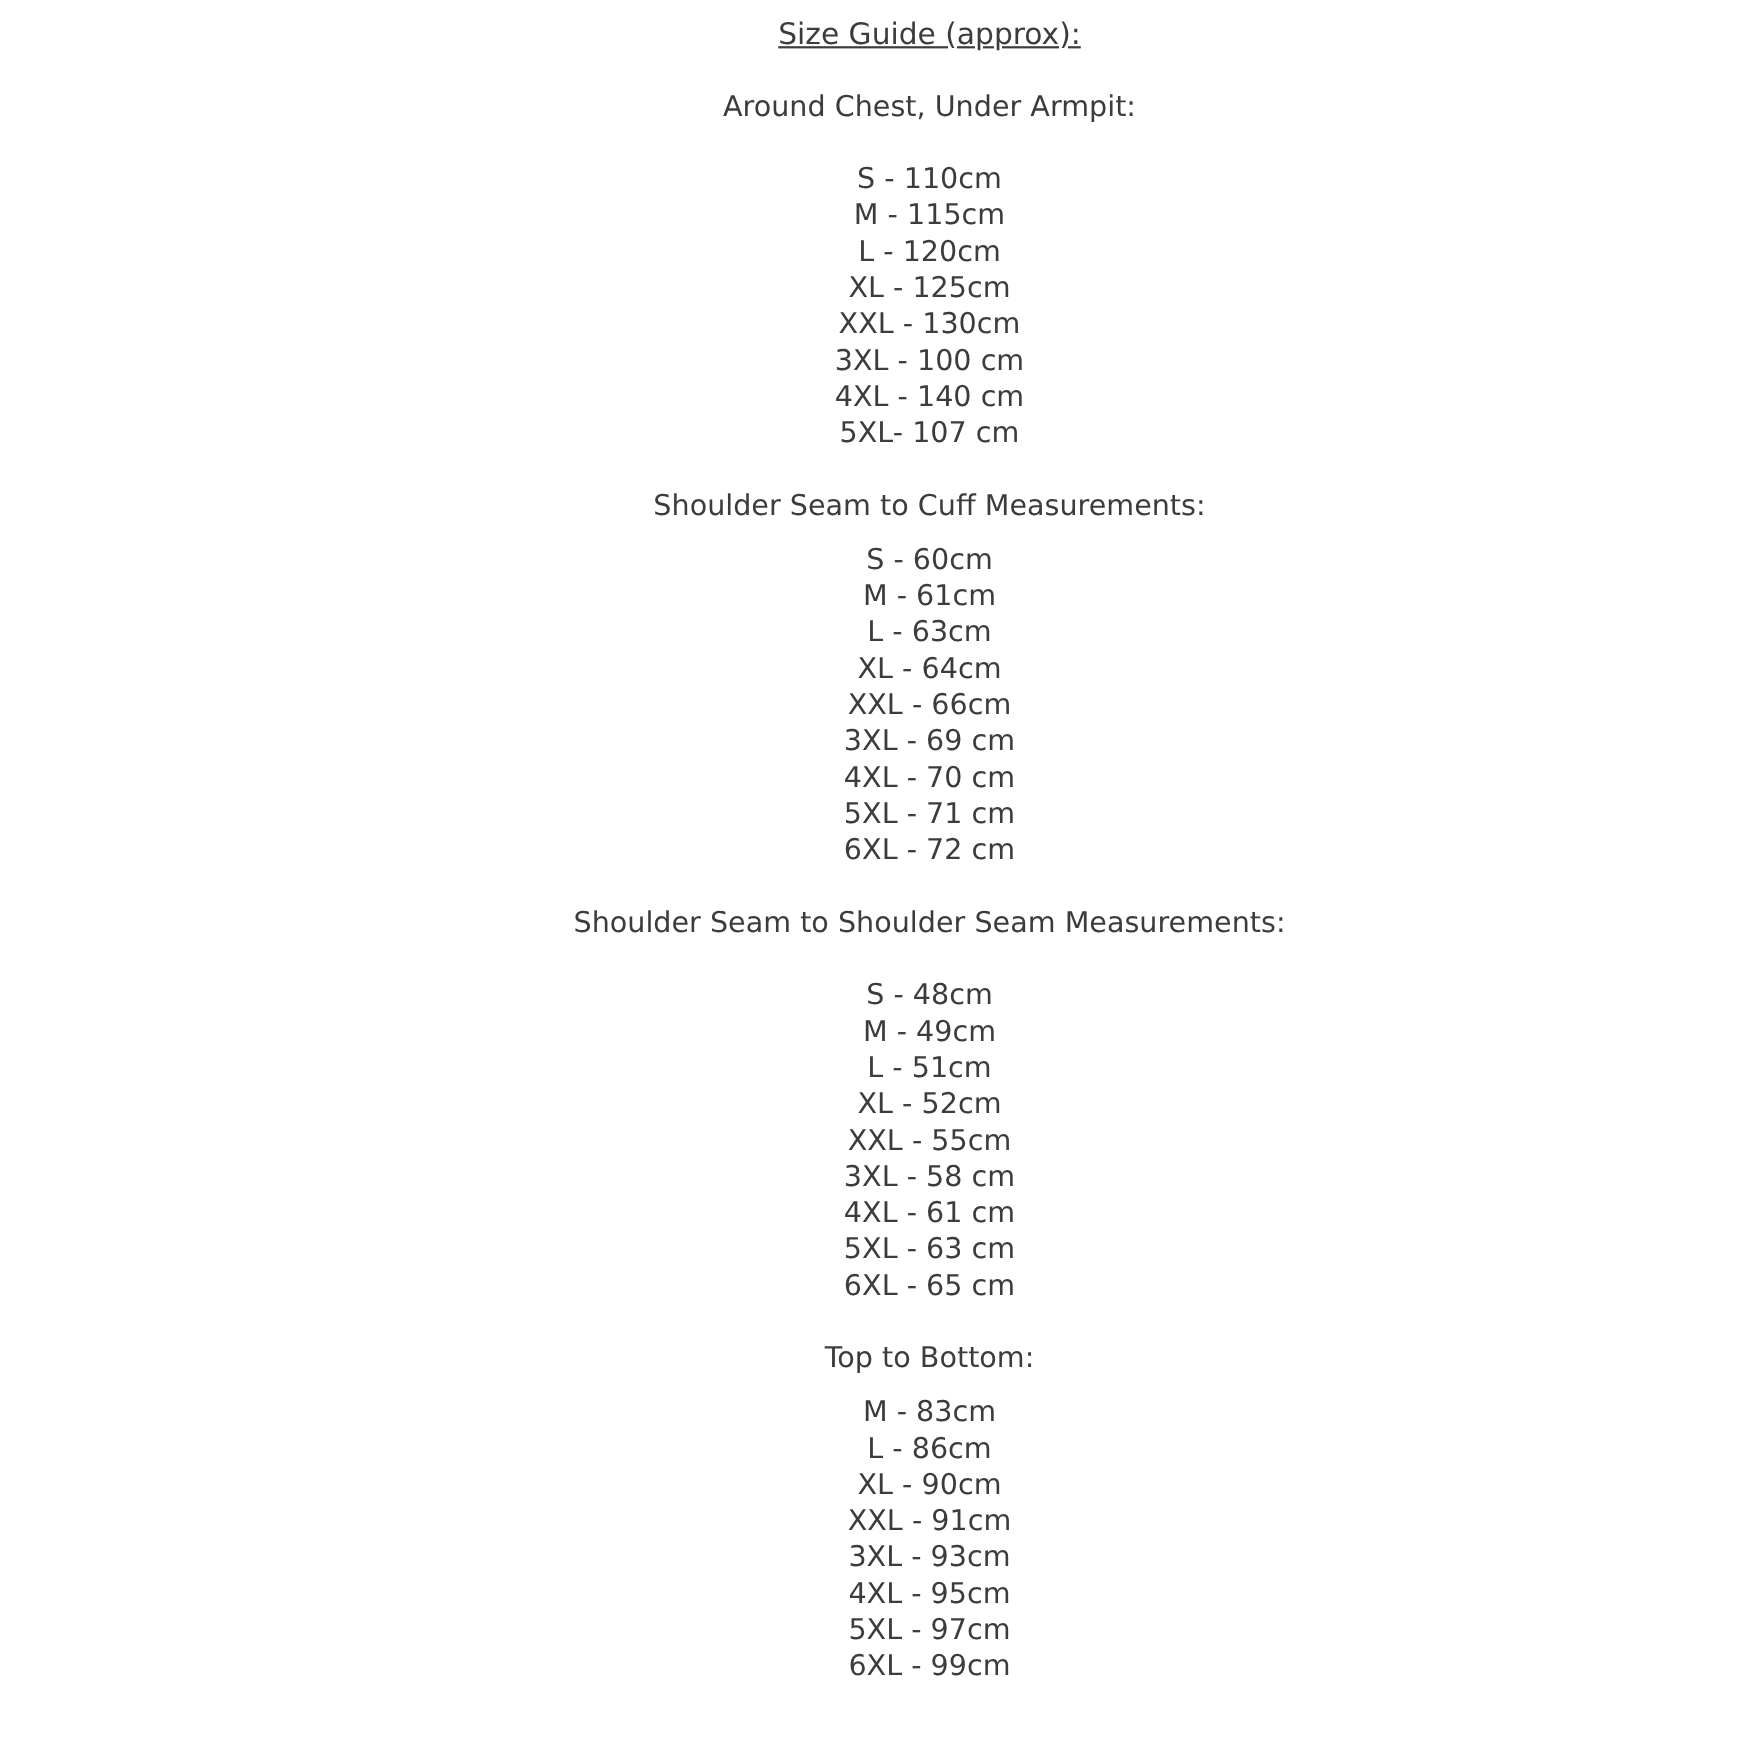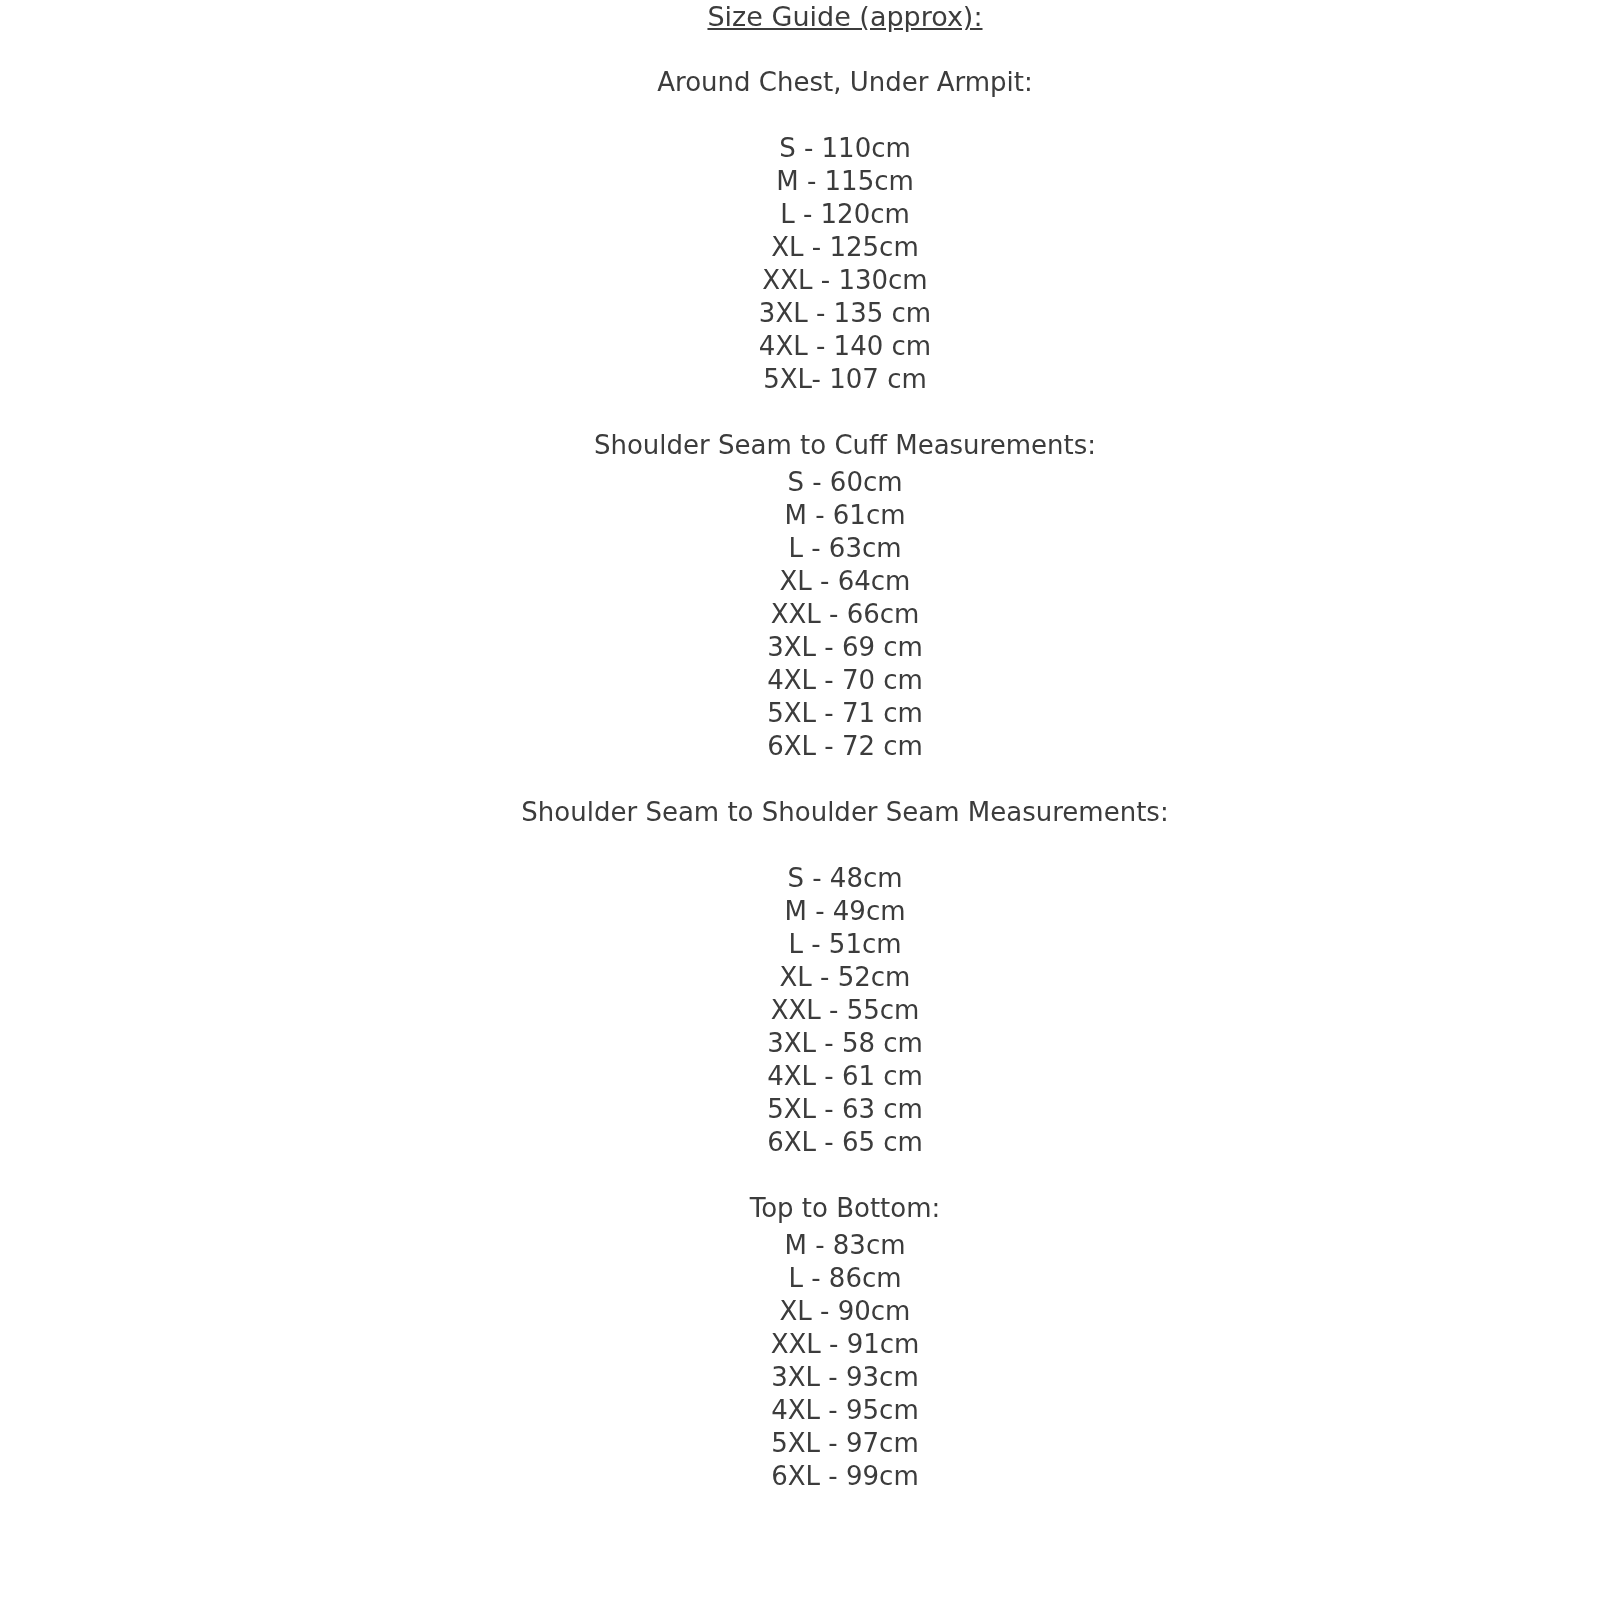--- a/index.html
+++ b/index.html
@@ -7,36 +7,37 @@
     padding: 0;
   }
   body {
     width: 1600px;
     height: 1600px;
     background: #ffffff;
     overflow: hidden;
   }
   .page {
     margin-left: 90px;            
+    padding-top: 15px;
     text-align: center;
     font-family: "DejaVu Sans", "Liberation Sans", sans-serif;
     font-size: 26px;
     line-height: 33px;
     color: #3c3c3c;
   }
   .title {
     font-size: 27px;
     font-weight: normal;
     text-decoration: underline;
     margin: 0 0 33px 0;
   }
   .heading {
     font-size: 26px;
     font-weight: normal;
-    margin: 4px;
+    margin: 16px;
   }
   .heading.gap-after {
     margin-bottom: 33px;
   }
   section {
     margin: 0 0 33px 0;
   }
   section:last-child {
     margin-bottom: 0;
   }
@@ -52,21 +53,21 @@
   <div class="title">Size Guide (approx):</div>
 
   <section>
     <div class="heading gap-after">Around Chest, Under Armpit:</div>
     <div class="rows">
         <div class="row">S - 110cm</div>
         <div class="row">M - 115cm</div>
         <div class="row">L - 120cm</div>
         <div class="row">XL - 125cm</div>
         <div class="row">XXL - 130cm</div>
-        <div class="row">3XL - 135 cm</div>
+        <div class="row">3XL - 100 cm</div>
         <div class="row">4XL - 140 cm</div>
         <div class="row">5XL- 107 cm</div>
       </div>
   </section>
 
   <section>
     <div class="heading">Shoulder Seam to Cuff Measurements:</div>
     <div class="rows">
         <div class="row">S - 60cm</div>
         <div class="row">M - 61cm</div>

